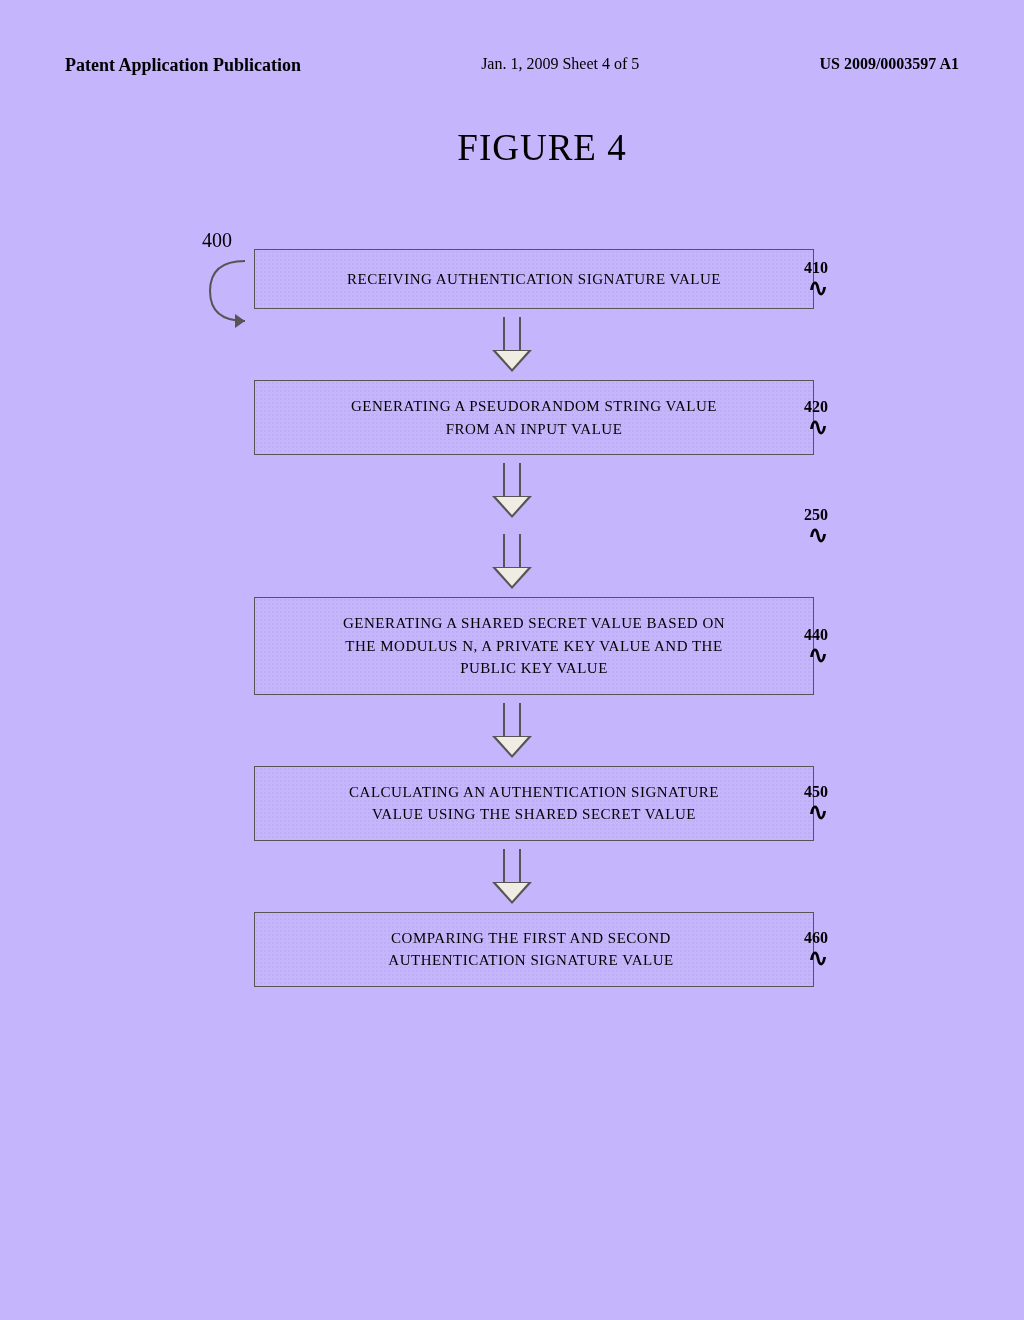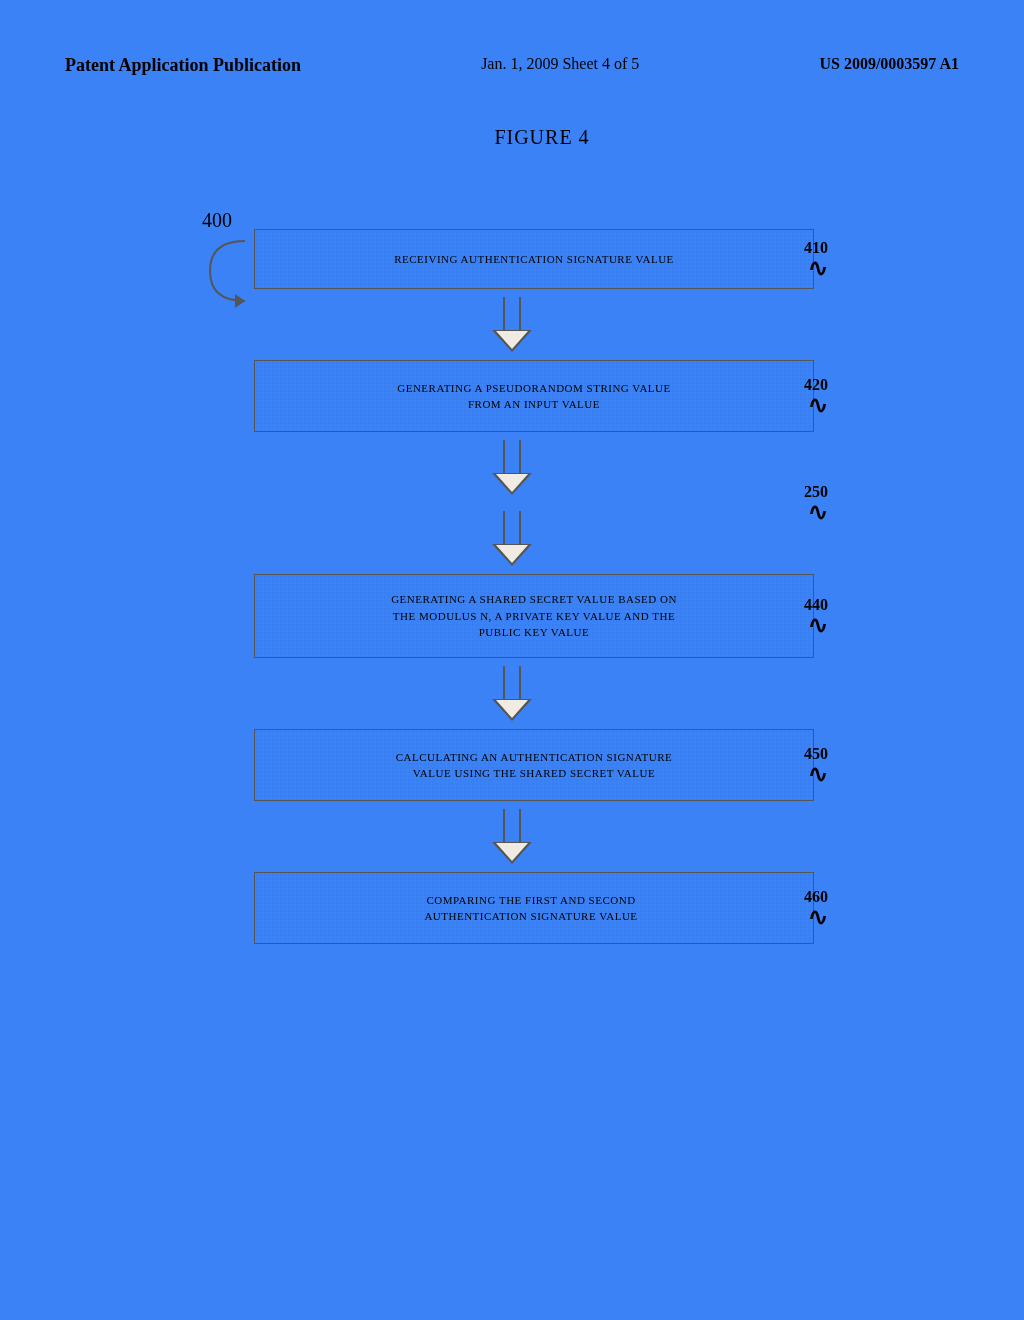--- a/index.html
+++ b/index.html
@@ -11,21 +11,21 @@
     body {
       background: #f5f2ed;
       font-family: 'Times New Roman', Times, serif;
       width: 1024px;
       min-height: 1320px;
       position: relative;
       overflow-x: hidden;
     }
 
     .page {
-      background: #3b82f6;
+      background: #c4b5fd;
       width: 1024px;
       min-height: 1320px;
       position: relative;
       padding: 0;
     }
 
     
     .header {
       display: flex;
       justify-content: space-between;
@@ -56,21 +56,21 @@
     
     .main-content {
       padding: 30px 80px 40px 80px;
       display: flex;
       flex-direction: column;
       align-items: center;
     }
 
     
     .figure-title {
-      font-size: 20px;
+      font-size: 37px;
       font-family: 'Times New Roman', Times, serif;
       text-align: center;
       margin-bottom: 30px;
       margin-left: 60px;
       letter-spacing: 1px;
     }
 
     
     .flow-diagram {
       display: flex;
@@ -79,21 +79,21 @@
       width: 100%;
       position: relative;
     }
 
     
     .process-box {
       border: 1.5px solid #555;
       background: transparent;
       padding: 14px 18px;
       text-align: center;
-      font-size: 11px;
+      font-size: 15px;
       font-family: 'Times New Roman', Times, serif;
       letter-spacing: 0.5px;
       line-height: 1.5;
       width: 560px;
       min-height: 60px;
       display: flex;
       align-items: center;
       justify-content: center;
       position: relative;
       margin-left: 44px;

